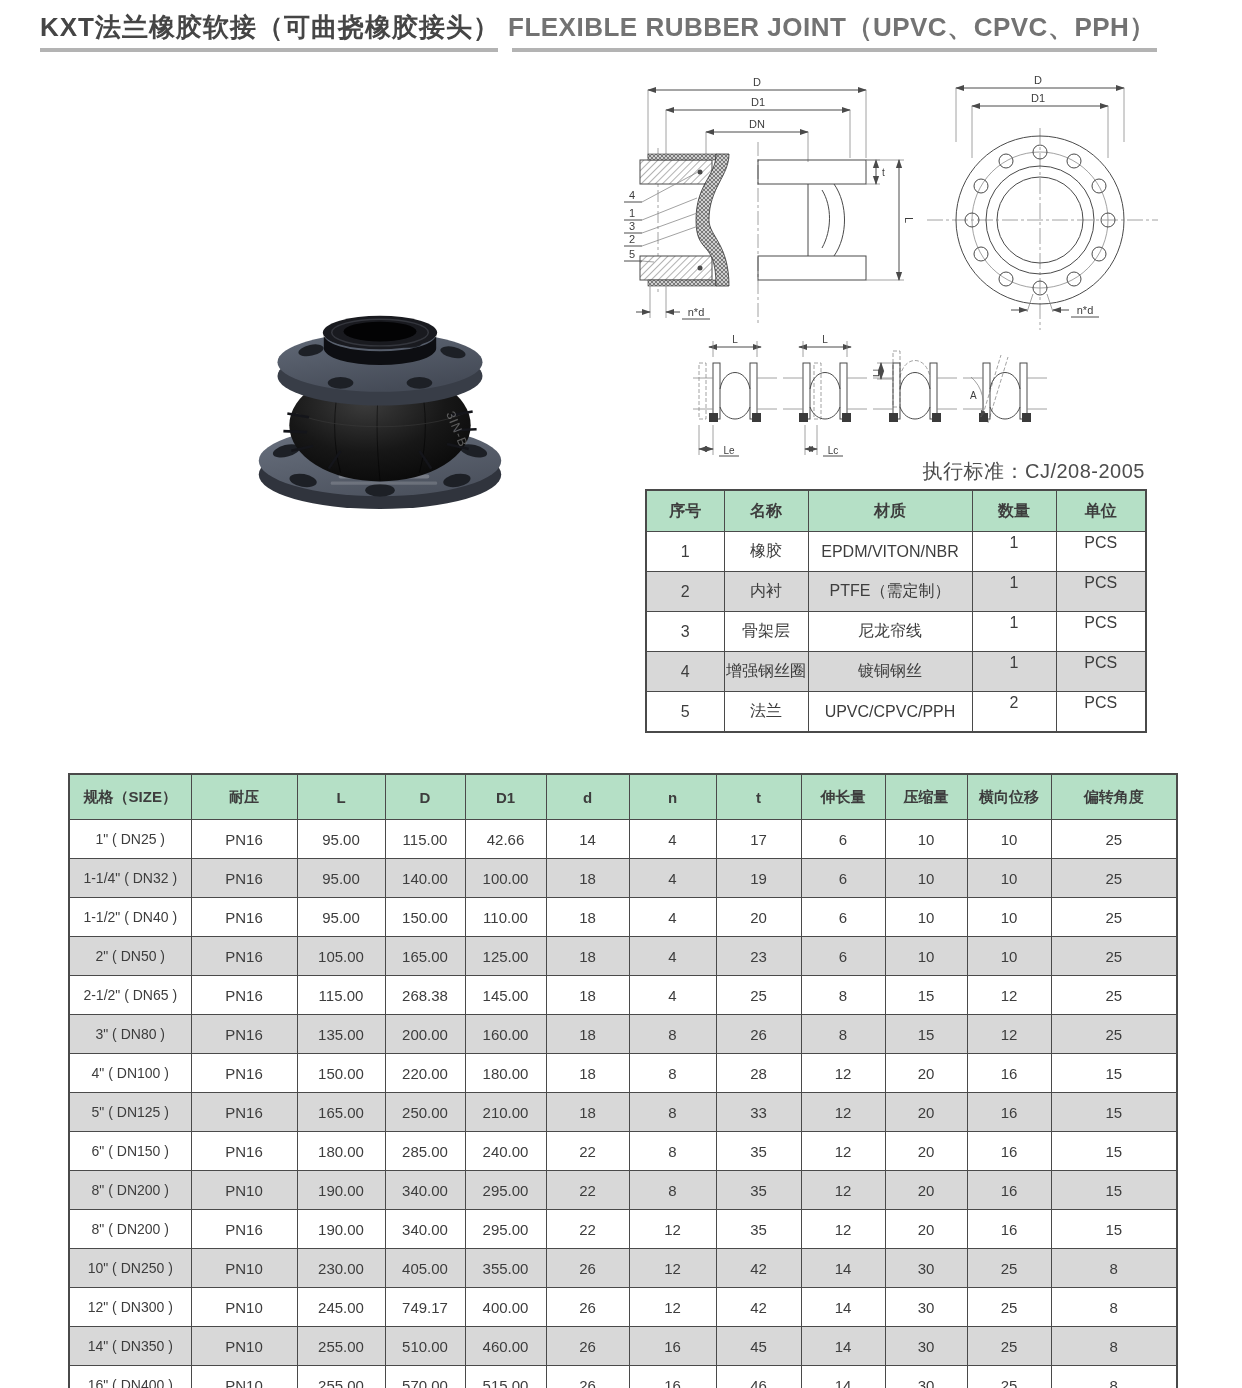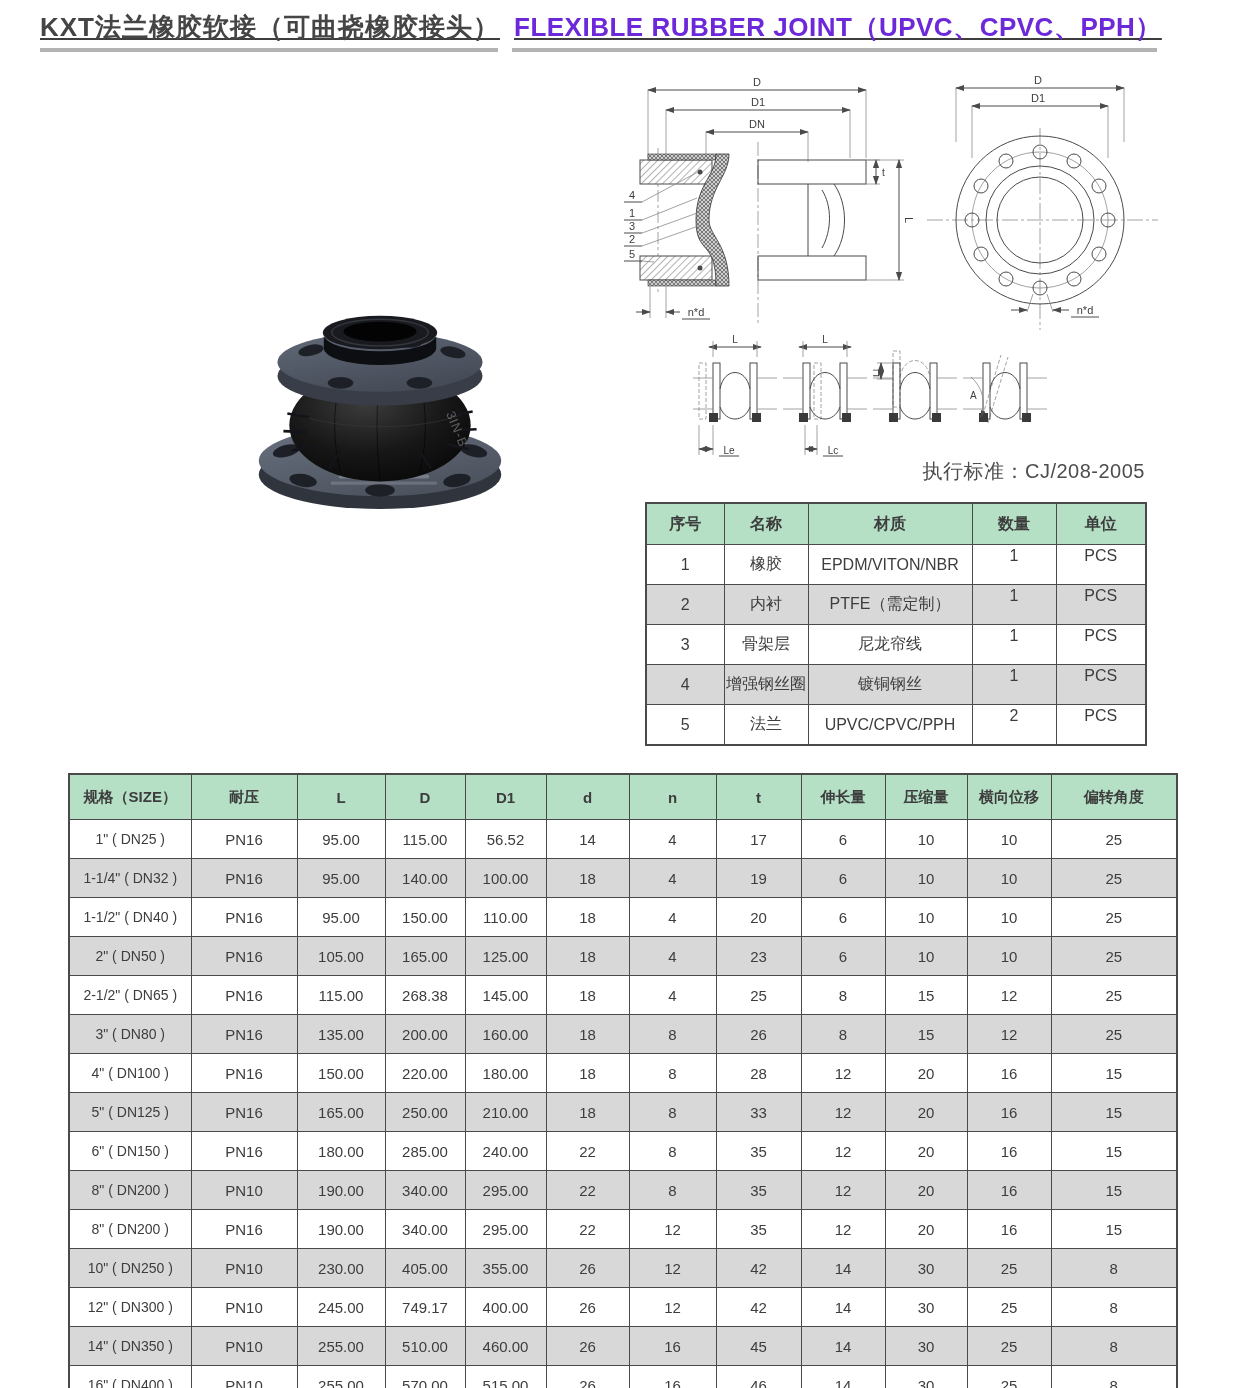--- a/index.html
+++ b/index.html
@@ -2,36 +2,36 @@
 <html><head>
 <meta charset="utf-8">
 <style>
   html,body{margin:0;padding:0;}
   body{
     width:1242px;height:1388px;position:relative;background:#ffffff;
     font-family:"Liberation Sans","DejaVu Sans",sans-serif;color:#3d3d3d;
     overflow:hidden;
   }
   
-  .titlebar{position:absolute;left:40px;top:10px;width:1165px;display:flex;gap:14px;align-items:baseline;white-space:nowrap;text-decoration:underline;}
+  .titlebar{position:absolute;left:40px;top:10px;width:1165px;display:flex;gap:8px;align-items:baseline;white-space:nowrap;}
   .title-cn{font-size:26px;font-weight:700;color:#454545;letter-spacing:1px;}
-  .title-en{font-size:26px;font-weight:700;color:#6d28d9;letter-spacing:0.5px;}
+  .title-en{font-size:26px;font-weight:700;color:#737373;letter-spacing:0.5px;}
   .rule{position:absolute;height:4px;background:#b3b3b3;top:48px;}
   .rule.left{left:40px;width:458px;}
   .rule.right{left:512px;width:645px;}
   
   .photo{position:absolute;left:240px;top:303px;width:280px;height:207px;}
   .sec-drawing{position:absolute;left:618px;top:72px;width:315px;height:260px;}
   .front-drawing{position:absolute;left:925px;top:72px;width:235px;height:260px;}
   .modes{position:absolute;left:693px;top:333px;display:flex;gap:6px;}
   .modes svg{width:84px;height:128px;}
   .standard{position:absolute;left:805px;top:458px;width:340px;text-align:right;font-size:20px;color:#4d4d4d;letter-spacing:0.5px;}
   
   table{border-collapse:collapse;table-layout:fixed;}
-  .parts-table{position:absolute;left:645px;top:502px;width:500px;font-size:16px;border-radius:17px;}
+  .parts-table{position:absolute;left:645px;top:489px;width:500px;font-size:16px;border-radius:17px;}
   .spec-table{position:absolute;left:68px;top:773px;width:1108px;font-size:15px;}
   th,td{border:1px solid #4a4a4a;text-align:center;color:#3d3d3d;overflow:hidden;}
   table{border:2px solid #4a4a4a;}
   th{background:#b5e0c6;font-weight:700;}
   .parts-table th{height:38px;font-size:16px;}
   .parts-table td{height:36px;}
   .parts-table td:nth-child(4),.parts-table td:nth-child(5){vertical-align:top;padding-top:2px;line-height:1.15;}
   .spec-table th{height:42px;font-size:15px;margin-left:20px;}
   .spec-table td{height:36px;}
   .spec-table td:first-child{font-size:14px;}
@@ -420,21 +420,21 @@
         <th>横向位移</th>
         <th>偏转角度</th>
       </tr>
   </thead>
   <tbody>
       <tr>
         <td>1" ( DN25 )</td>
         <td>PN16</td>
         <td>95.00</td>
         <td>115.00</td>
-        <td>56.52</td>
+        <td>42.66</td>
         <td>14</td>
         <td>4</td>
         <td>17</td>
         <td>6</td>
         <td>10</td>
         <td>10</td>
         <td>25</td>
       </tr>
       <tr class="alt">
         <td>1-1/4" ( DN32 )</td>

